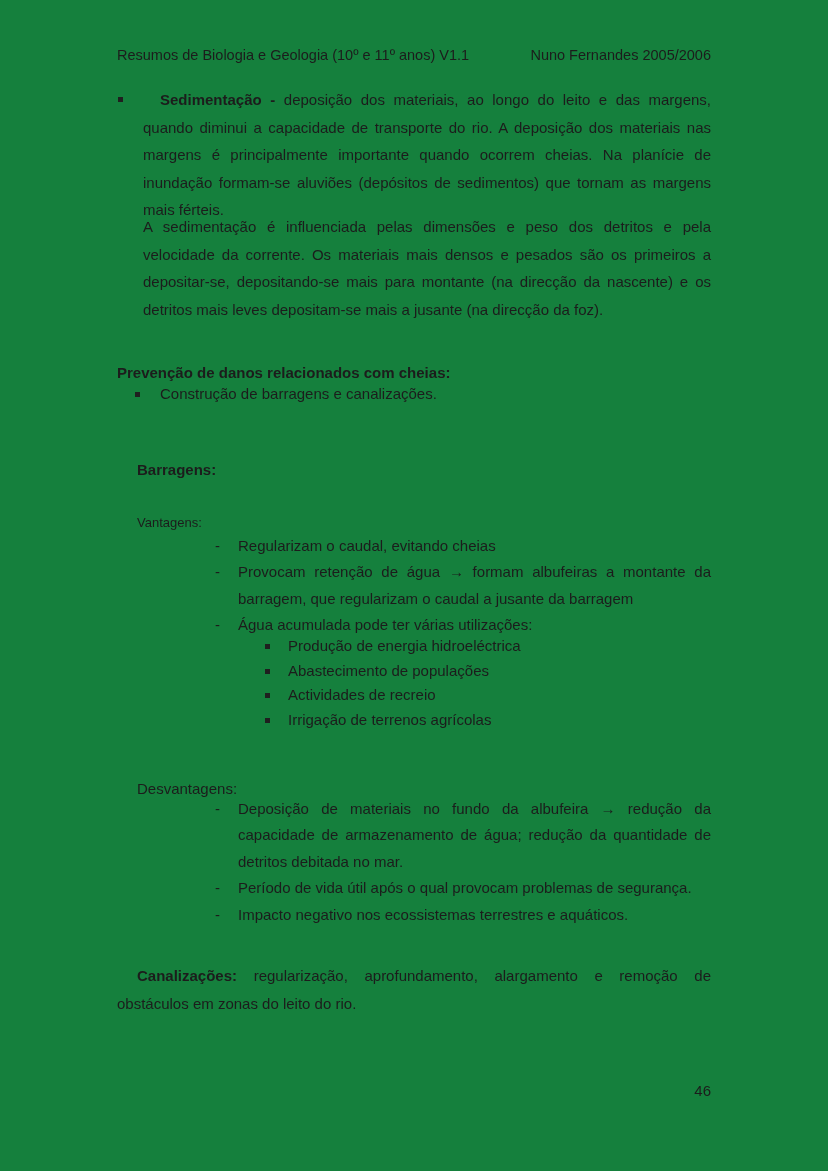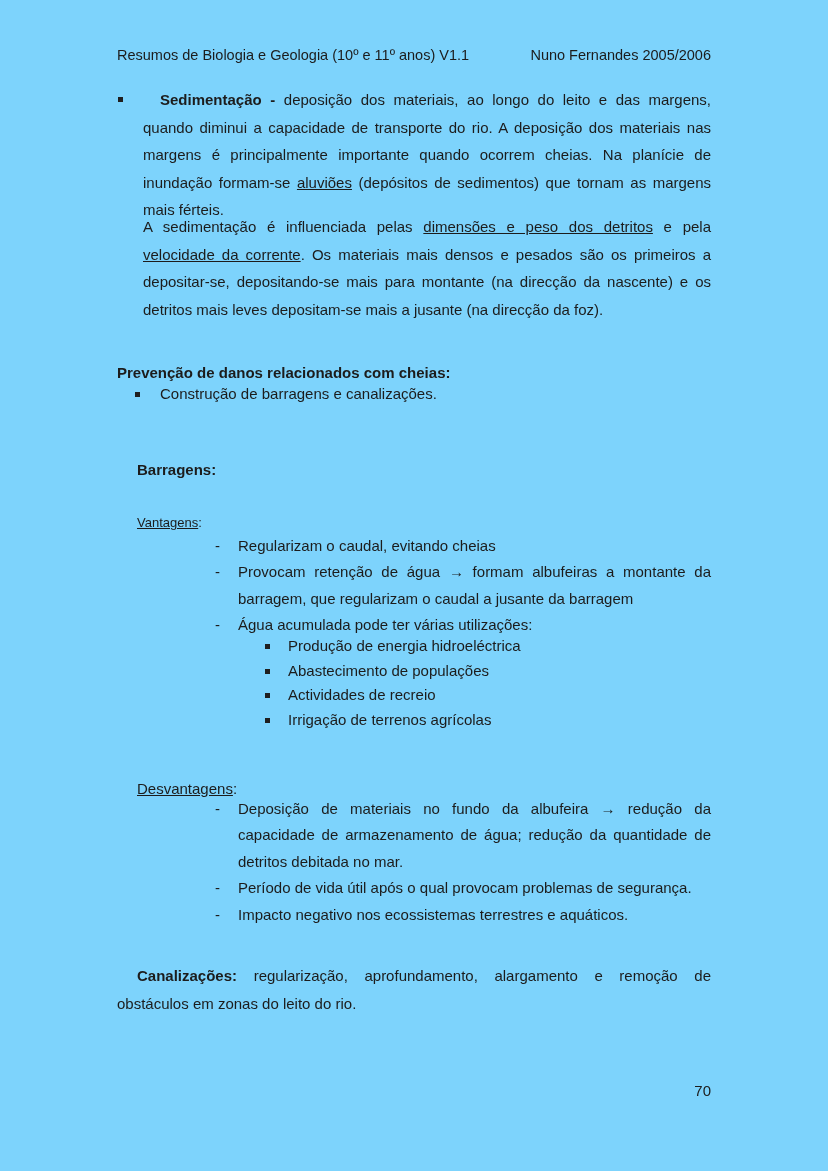--- a/index.html
+++ b/index.html
@@ -1,35 +1,35 @@
 <!DOCTYPE html>
 <html lang="pt"><head>
 <meta charset="utf-8">
 <style>
   html,body{margin:0;padding:0;background:#e8e8e8;}
   .page{
     position:relative;
     width:828px;height:1171px;
-    background:#7dd3fc;
+    background:#15803d;
     font-family:"Liberation Sans", sans-serif;
     color:#1c1c1c;
     overflow:hidden;
     margin:0 auto;
   }
   .abs{position:absolute;}
   .hdr{
     top:46px;left:117px;width:594px;
     display:flex;justify-content:space-between;
     font-size:14.5px;line-height:18px;
   }
   .para{
     font-size:15px;line-height:27.5px;text-align:justify;
   }
   .bold{font-weight:bold;}
-  .u{text-decoration:underline;margin-top:16px;}
+  .u{margin-top:16px;}
   .para-sed{top:86px;left:143px;width:568px;text-indent:17px;}
   .para-infl{top:213px;left:143px;width:568px;}
   .h-prev{top:359px;left:117px;font-size:15px;font-weight:bold;line-height:27px;}
   .blist{top:381px;left:160px;width:551px;font-size:15px;}
   .blist .li{position:relative;line-height:26.5px;}
   .h-barr{top:456px;left:137px;font-size:15px;font-weight:bold;line-height:27px;}
   .lbl-vant{top:509px;left:137px;font-size:13px;line-height:27px;}
   .lbl-desv{top:775px;left:137px;font-size:15px;line-height:27px;}
   .dlist{left:238px;width:473px;font-size:15px;}
   .dlist-vant{top:533px;}
@@ -114,15 +114,15 @@
     </div>
     <div class="li">
       <span class="dash">-</span><span>Impacto negativo nos ecossistemas terrestres e aquáticos.</span>
     </div>
   </div>
 
   <div class="abs para para-canal">
     <span class="bold">Canalizações:</span><span> regularização, aprofundamento, alargamento e remoção de obstáculos em zonas do leito do rio.</span>
   </div>
 
-  <div class="abs pagenum">70</div>
+  <div class="abs pagenum">46</div>
 
 </div>
 
 </body></html>

